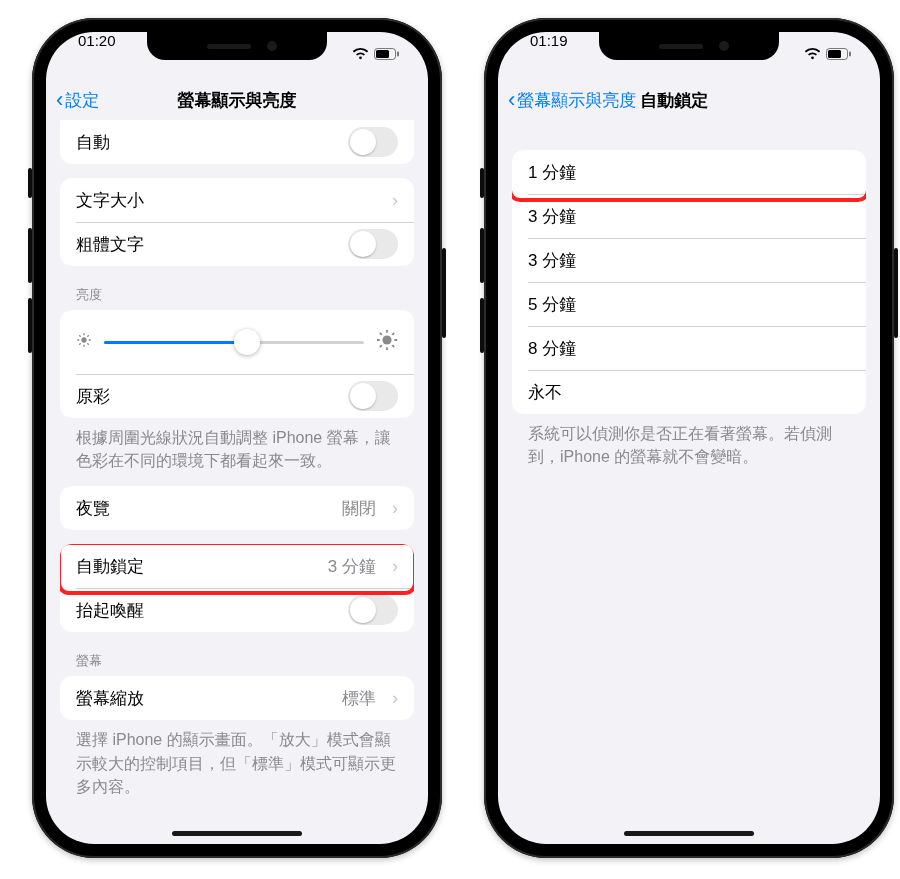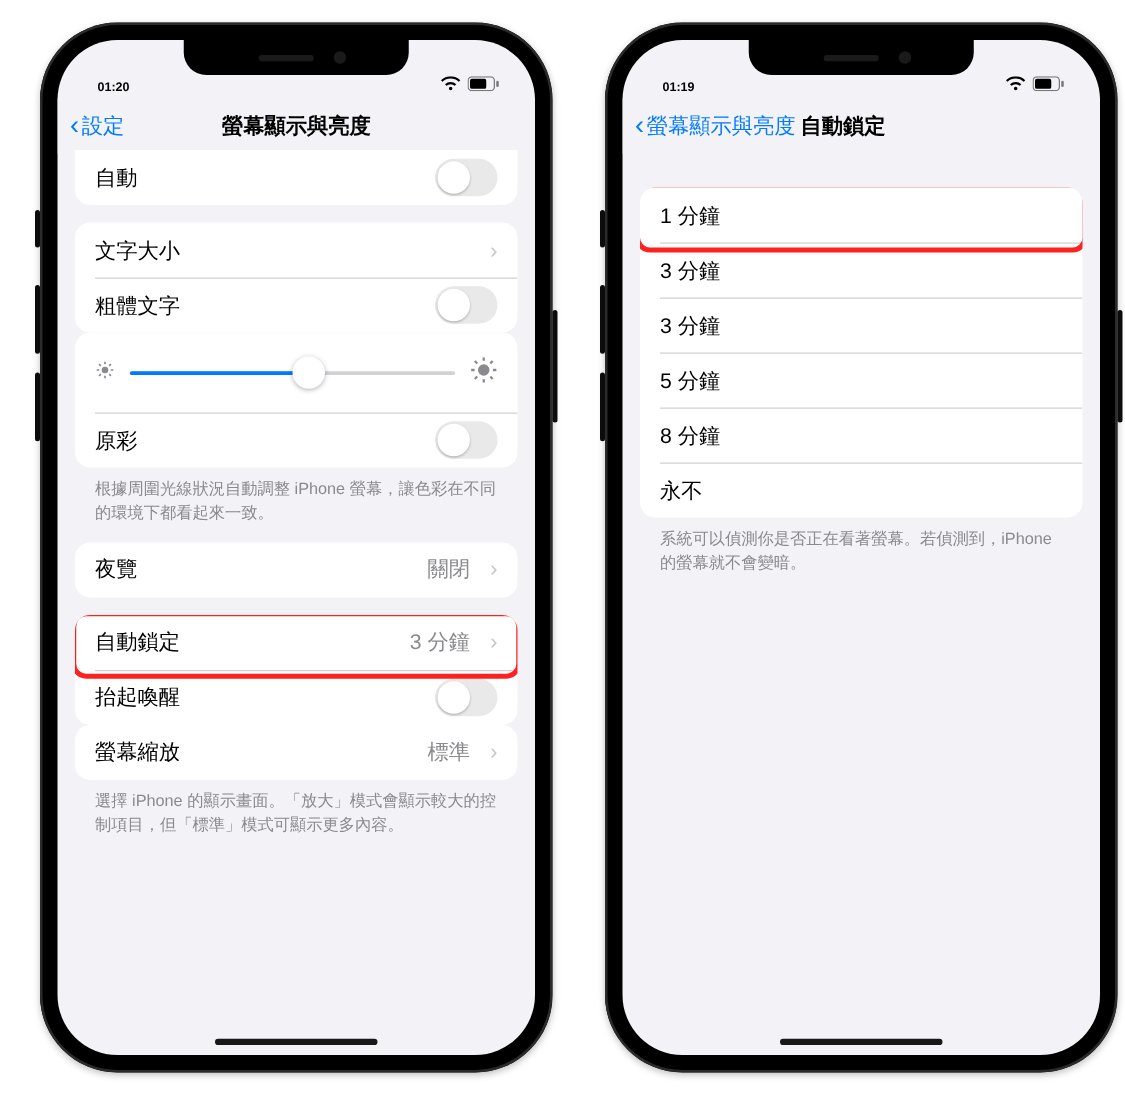--- a/index.html
+++ b/index.html
@@ -24,22 +24,22 @@
   .notch::after{
     content:"";position:absolute;right:50px;top:9px;width:10px;height:10px;border-radius:50%;background:#1a1a1a;
   }
   .side-btn{position:absolute;background:#0c0c0c;border-radius:3px;}
   .btn-silence{left:-4px;top:150px;width:4px;height:30px;}
   .btn-volup{left:-4px;top:210px;width:4px;height:55px;}
   .btn-voldn{left:-4px;top:280px;width:4px;height:55px;}
   .btn-power{right:-4px;top:230px;width:4px;height:90px;}
 
   .status{
-    height:44px;display:flex;align-items:flex-end;justify-content:space-between;
-    padding:0 28px 2px 32px;font-size:10px;font-weight:700;color:#000;
+    height:44px;display:flex;justify-content:space-between;
+    padding:0 28px 2px 32px;font-size:15px;font-weight:400;color:#000;
   }
   .status .ind{display:flex;align-items:center;gap:5px;}
 
   .nav{
     height:44px;display:flex;align-items:center;position:relative;background:#f2f2f7;
     border-bottom:0.5px solid rgba(0,0,0,0);
     padding:0 10px;
   }
   .nav .back{
     display:flex;align-items:center;color:#007aff;font-size:17px;gap:2px;cursor:pointer;
@@ -72,21 +72,21 @@
     width:50px;height:30px;border-radius:15px;background:#e9e9ea;position:relative;flex:0 0 auto;
   }
   .toggle::after{
     content:"";position:absolute;top:2px;left:2px;width:26px;height:26px;border-radius:50%;
     background:#fff;box-shadow:0 1px 2px rgba(0,0,0,.25);
   }
   .section-header{
     margin:20px 30px 6px 30px;font-size:13px;color:#8a8a8e;
   }
   .footer{
-    margin:8px 30px 0 30px;font-size:13px;color:#8a8a8e;line-height:1.45;
+    margin:8px 30px 0 30px;font-size:16px;color:#8a8a8e;line-height:1.45;
   }
 
   .slider-row{padding:10px 16px;}
   .slider-wrap{display:flex;align-items:center;gap:12px;width:100%;}
   .sun{color:#8a8a8e;}
   .sun.small svg{width:16px;height:16px;}
   .sun.big svg{width:22px;height:22px;}
   .track{
     flex:1;height:3px;background:#d1d1d6;border-radius:2px;position:relative;
   }
@@ -161,20 +161,21 @@
           <div class="row">
             <span class="label">文字大小</span>
             <span class="chev-r">›</span>
           </div>
           <div class="row">
             <span class="label">粗體文字</span>
             <span class="toggle"></span>
           </div>
         </div>
 
+        <div class="section-header">亮度</div>
         <div class="group" style="margin-top:0;">
           <div class="row slider-row">
             <div class="slider-wrap">
               <span class="sun small">
                 <svg viewBox="0 0 24 24" fill="#8a8a8e">
                     <circle cx="12" cy="12" r="4"></circle>
                     <g stroke="#8a8a8e" stroke-width="2">
                       <line x1="12" y1="2" x2="12" y2="5"></line>
                       <line x1="12" y1="19" x2="12" y2="22"></line>
                       <line x1="2" y1="12" x2="5" y2="12"></line>
@@ -228,20 +229,21 @@
             <span class="value">3 分鐘</span>
             <span class="chev-r">›</span>
           </div>
           <div class="row">
             <span class="label">抬起喚醒</span>
             <span class="toggle"></span>
           </div>
           <div class="highlight" style="left:-3px;right:-3px;top:-3px;height:46px;"></div>
         </div>
 
+        <div class="section-header">螢幕</div>
         <div class="group" style="margin-top:0;">
           <div class="row">
             <span class="label">螢幕縮放</span>
             <span class="value">標準</span>
             <span class="chev-r">›</span>
           </div>
         </div>
         <div class="footer">選擇 iPhone 的顯示畫面。「放大」模式會顯示較大的控制項目，但「標準」模式可顯示更多內容。</div>
 
       </div>

